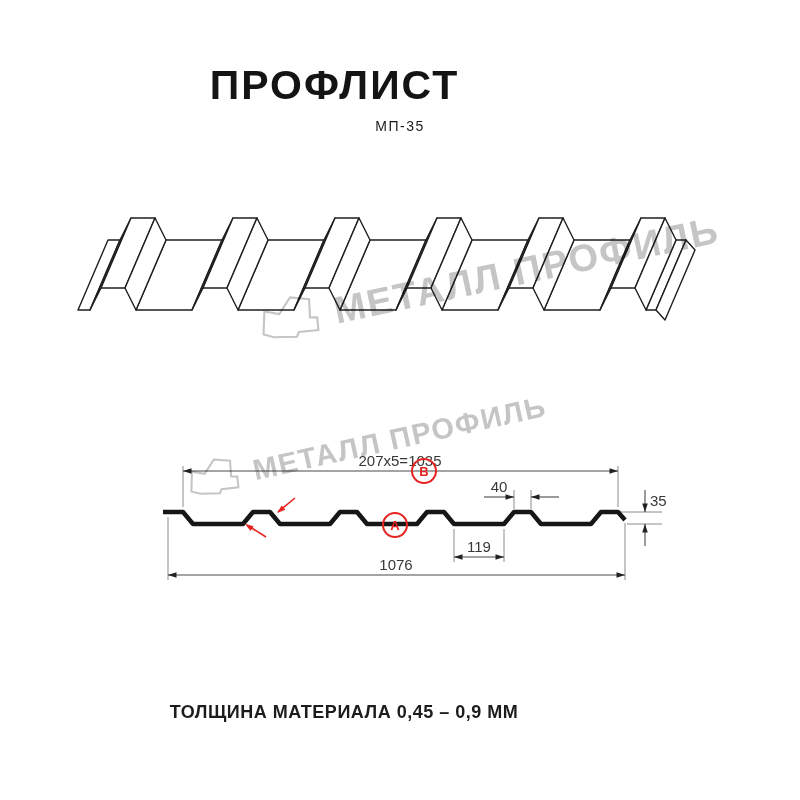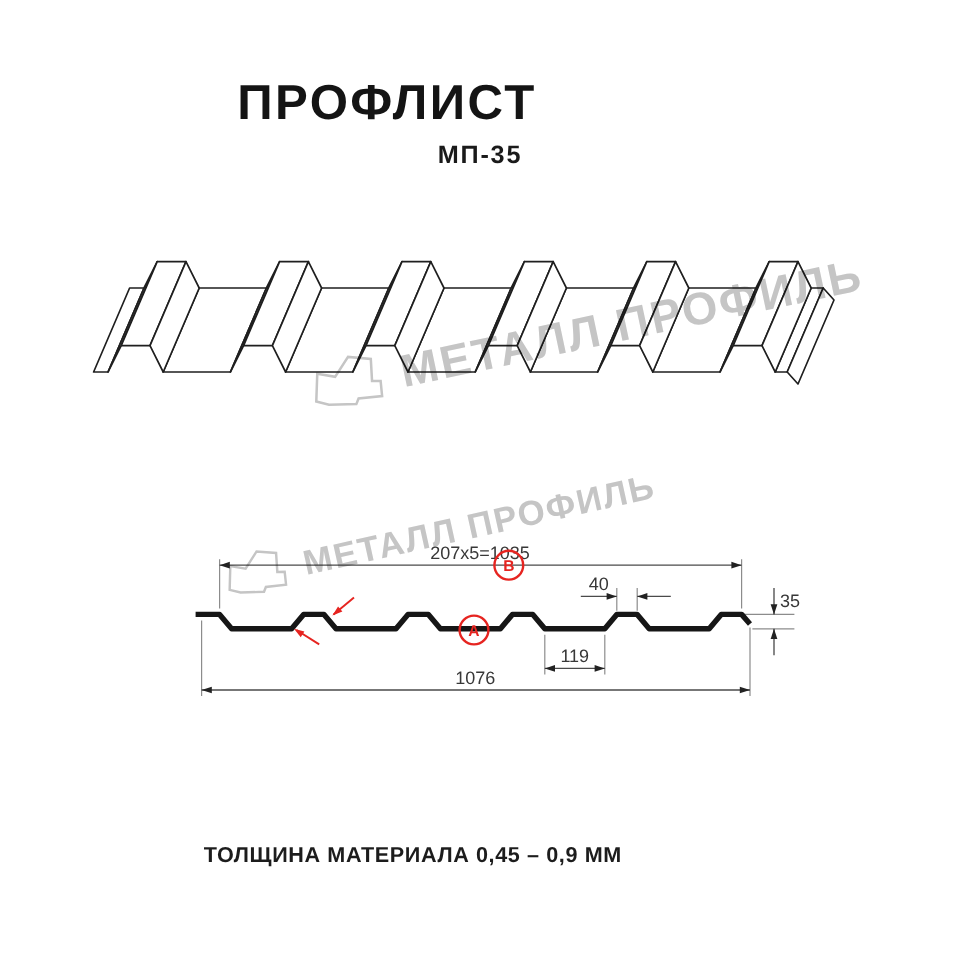--- a/index.html
+++ b/index.html
@@ -1,22 +1,22 @@
 <!DOCTYPE html>
 <html><head>
 <meta charset="utf-8">
 <style>
   html,body{margin:0;padding:0;}
   body{width:800px;height:800px;background:#ffffff;position:relative;overflow:hidden;
        font-family:"Liberation Sans",sans-serif;}
   .page{position:absolute;inset:0;}
-  .title{position:absolute;top:62px;left:0;width:645px;text-align:center;
+  .title{position:absolute;top:62px;left:12px;width:645px;text-align:center;
          font-size:41px;font-weight:800;letter-spacing:2px;color:#141414;}
   .subtitle{position:absolute;top:118px;left:0;width:800px;text-align:center;
-         font-size:21px;font-weight:700;letter-spacing:1.5px;color:#1a1a1a;}
+         font-size:14px;font-weight:400;letter-spacing:1.5px;color:#1a1a1a;}
   .iso-wrap{position:absolute;left:50px;top:178px;width:700px;height:155px;}
   .cs-wrap{position:absolute;left:120px;top:440px;width:580px;height:155px;}
   .wm{position:absolute;display:flex;align-items:center;gap:10px;white-space:nowrap;
       color:#c5c5c5;mix-blend-mode:multiply;pointer-events:none;}
   .wm1{left:254px;top:300px;transform:rotate(-12deg);transform-origin:0 50%;}
   .wm1 .wm-text{font-size:38px;font-weight:800;letter-spacing:2px;}
   .wm2{left:183px;top:462px;transform:rotate(-12.5deg);transform-origin:0 50%;}
   .wm2 .wm-text{font-size:29px;font-weight:800;letter-spacing:1.5px;}
   .wm svg{flex:0 0 auto;}
   .red-badge{position:absolute;width:22px;height:22px;border:2.2px solid #e62420;

